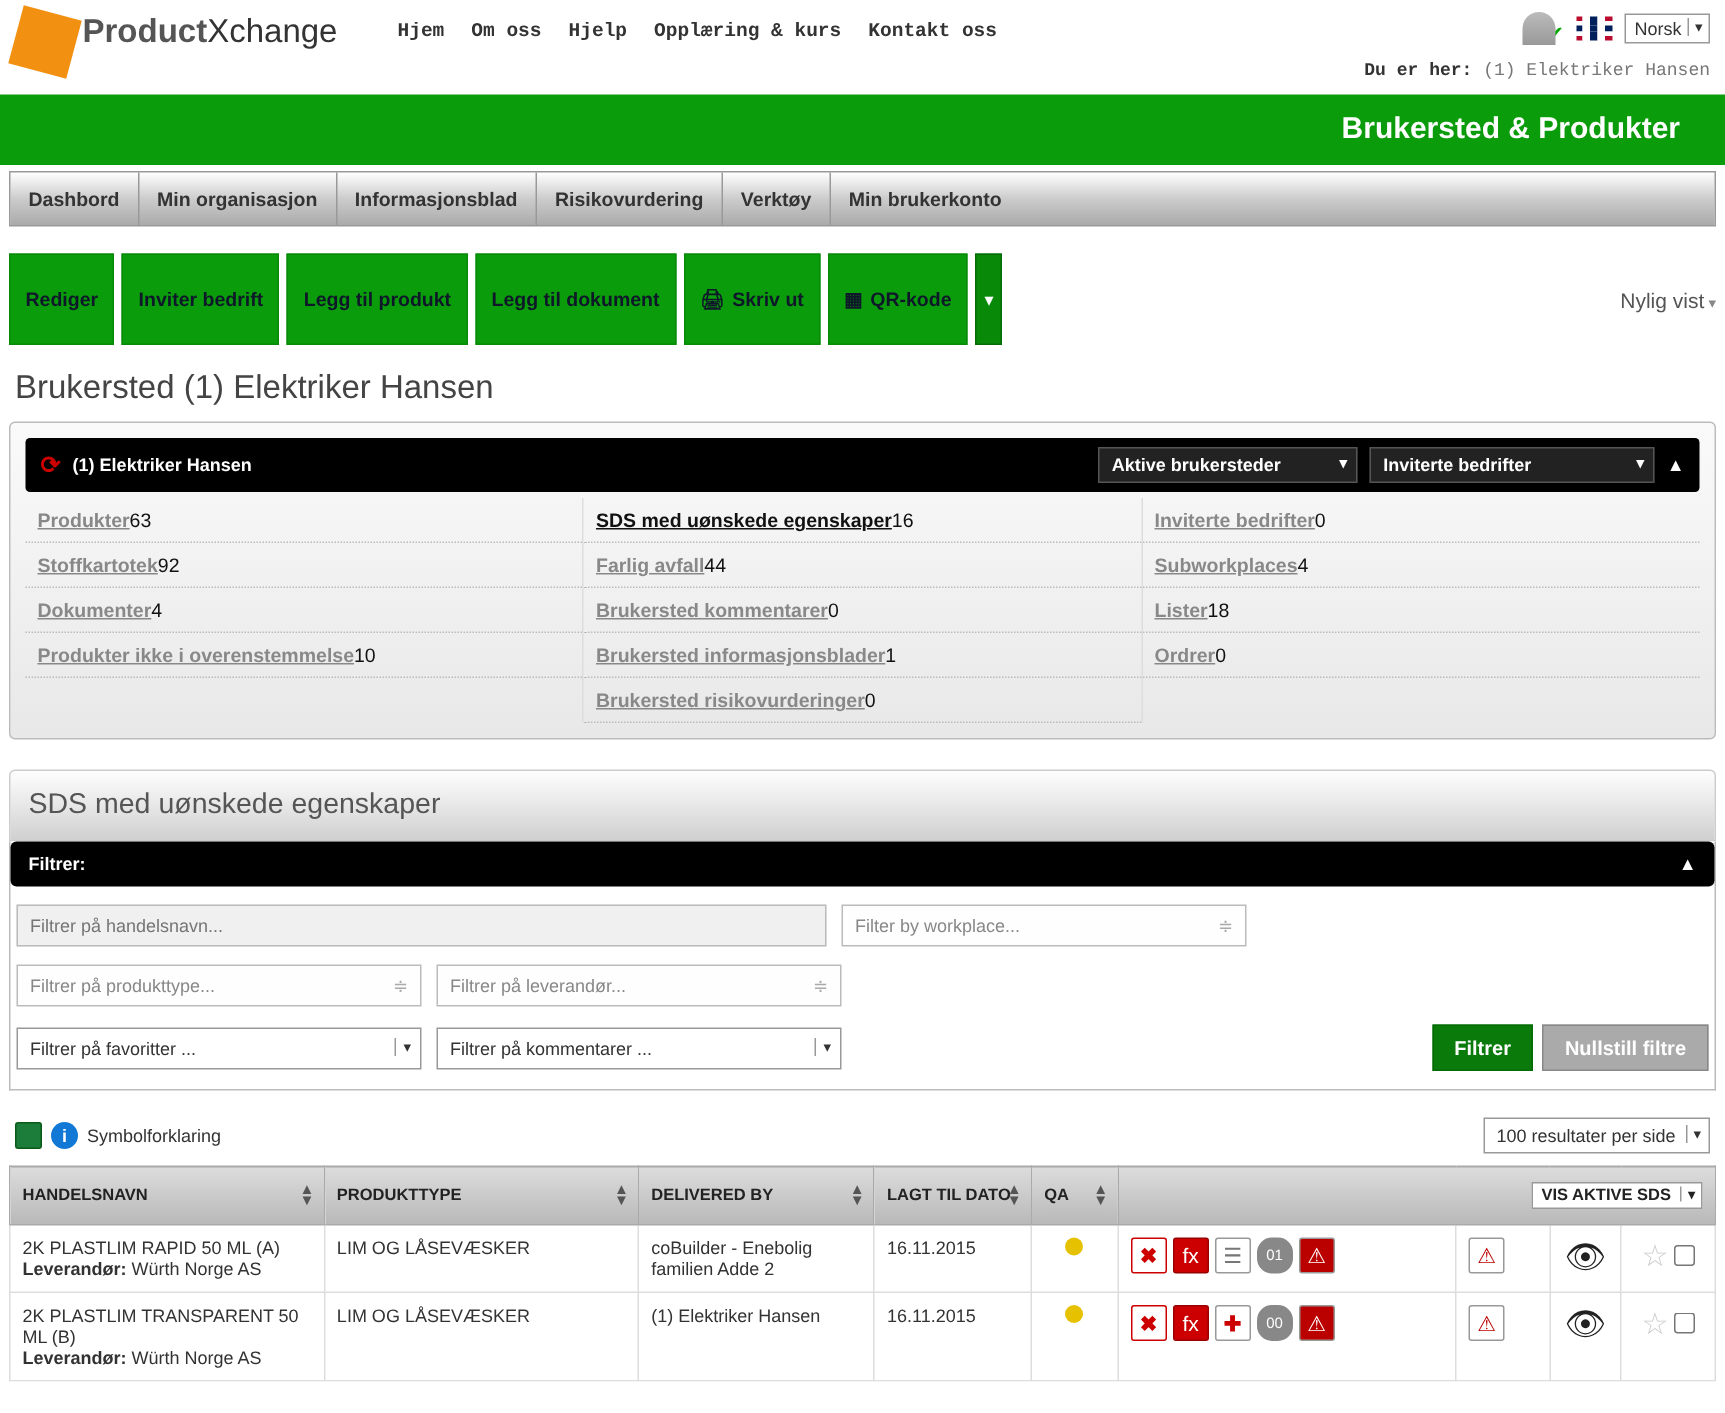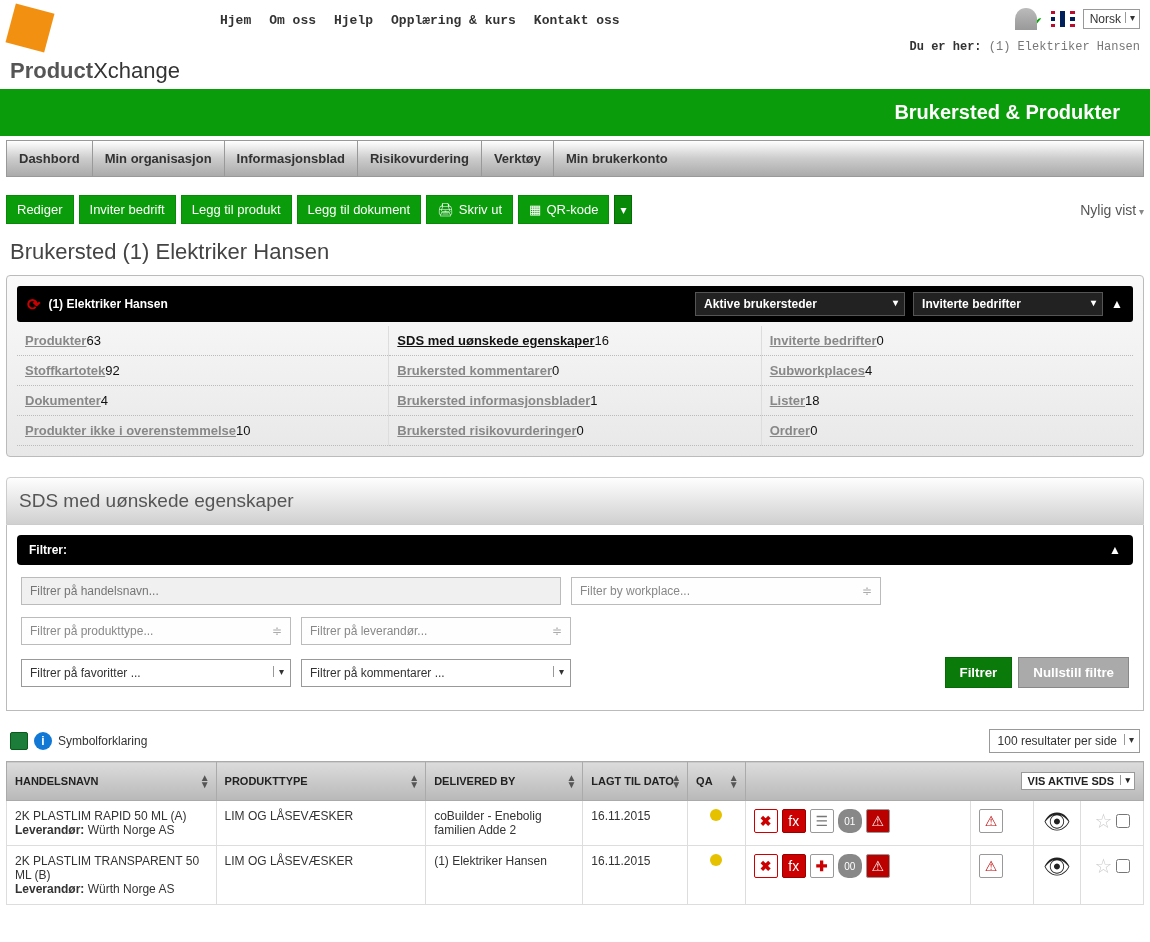--- a/index.html
+++ b/index.html
@@ -1,21 +1,21 @@
 <!DOCTYPE html>
 <html><head>
 <meta charset="utf-8">
 <style>
 * { box-sizing: border-box; margin: 0; padding: 0; }
 body { font-family: Arial, Helvetica, sans-serif; font-size: 12px; color: #333; background: #fff; width: 1150px; }
 a { text-decoration: none; }
 
 
 .top-header { display: flex; justify-content: space-between; align-items: flex-start; padding: 8px 10px 5px 10px; }
-.logo-area { display: flex; flex-direction: column; }
+.logo-area { display: flex; flex-direction: row; }
 .logo { display: flex; align-items: flex-end; }
 .logo-icon { width: 40px; height: 40px; background: #f29111; transform: rotate(15deg); margin-right: 5px; margin-bottom: 10px; }
 .logo-text { font-size: 22px; color: #333; }
 .logo-text .light { font-weight: 300; }
 .logo-text .bold { font-weight: bold; color: #555; }
 .top-nav { display: flex; gap: 18px; padding-top: 5px; font-family: Liberation Mono, monospace; }
 .top-nav a { color: #333; font-weight: bold; font-size: 13px; }
 .top-right { display: flex; flex-direction: column; align-items: flex-end; gap: 10px; }
 .user-lang { display: flex; align-items: center; gap: 8px; }
 .user-icon { width: 22px; height: 22px; background: linear-gradient(#bbb,#999); border-radius: 50% 50% 0 0; position: relative; }
@@ -33,21 +33,21 @@
 .green-banner { background: #0a9c0a; color: #fff; text-align: right; padding: 12px 30px; font-size: 20px; font-weight: bold; }
 
 
 .tab-bar { display: flex; background: linear-gradient(#fff, #ccc 50%, #aaa); border: 1px solid #999; margin: 4px 6px 0 6px; }
 .tab-bar .tab { padding: 10px 12px; border-right: 1px solid #999; font-size: 13px; color: #333; cursor: pointer; font-weight: bold; }
 .tab-bar .tab:last-child { border-right: none; }
 
 
 .action-row { display: flex; justify-content: space-between; align-items: center; margin: 18px 6px 0 6px; }
 .action-buttons { display: flex; gap: 5px; }
-.btn-green { background: #0a9c0a; color: #ffffff; border: 1px solid #088a08; padding: 6px 10px; font-size: 13px; font-weight: normal; cursor: pointer; display: flex; align-items: center; gap: 5px; }
+.btn-green { background: #0a9c0a; color: #0f172a; border: 1px solid #088a08; padding: 22px 10px; font-size: 13px; font-weight: bold; cursor: pointer; display: flex; align-items: center; gap: 5px; }
 .btn-dd { background: #088a08; border: 1px solid #066a06; width: 18px; display: flex; align-items: center; justify-content: center; color: #fff; cursor: pointer; }
 .print-icon::before { content: "🖨"; font-size: 13px; }
 .qr-icon::before { content: "▦"; font-size: 13px; }
 .nylig { font-size: 14px; color: #555; }
 .nylig::after { content: " ▾"; font-size: 10px; color: #888; }
 
 
 .page-title { font-size: 22px; color: #444; margin: 15px 10px 10px 10px; }
 
 
@@ -63,27 +63,27 @@
 .stats-row { display: flex; justify-content: flex-start; border-bottom: 1px dotted #bbb; padding: 7px 8px; }
 .stats-row .label { color: #888; font-weight: bold; font-size: 13px; text-decoration: underline; }
 .stats-row .label.active { color: #111; }
 .stats-row .value { color: #111; font-size: 13px; }
 .stats-col + .stats-col { border-left: 1px solid #ddd; }
 
 
 .section-header { background: linear-gradient(#fefefe, #d0d0d0); border: 1px solid #ccc; border-radius: 4px 4px 0 0; margin: 20px 6px 0 6px; padding: 12px 12px; font-size: 19px; color: #555; }
 
 
-.filter-panel { margin: 0 6px; border: 1px solid #bbb; background: #fff; padding: 10px; border-top: none; }
+.filter-panel { margin: 0 6px; border: 1px solid #bbb; background: #fff; border-top: none; }
 .filter-head { background: #000; color: #fff; font-weight: bold; padding: 8px 12px; display: flex; justify-content: space-between; border-radius: 4px; }
 .filter-body { padding: 12px 4px; display: flex; flex-direction: column; gap: 12px; }
 .filter-row { display: flex; gap: 10px; align-items: center; }
 .fp-input { border: 1px solid #bbb; padding: 6px 8px; font-size: 12px; background: #f0f0f0; width: 540px; }
 .fp-select { border: 1px solid #bbb; padding: 6px 8px; font-size: 12px; background: #fefefe; width: 270px; color: #888; position: relative; }
-.fp-select.wp { width: 310px; }
+.fp-select.wp { width: 270px; }
 .fp-select::after { content: "≑"; position: absolute; right: 8px; color: #aaa; }
 .fp-dd { border: 1px solid #999; padding: 6px 22px 6px 8px; font-size: 12px; background: #fff; width: 270px; position: relative; }
 .fp-dd::after { content: "▾"; position: absolute; right: 6px; top: 6px; border-left: 1px solid #999; padding-left: 5px; font-size: 10px; }
 .btn-row { margin-left: auto; display: flex; gap: 6px; }
 .btn-green2 { background: #0a7a0a; color: #fff; border: 1px solid #066a06; padding: 7px 14px; font-weight: bold; cursor: pointer; }
 .btn-gray { background: #aaa; color: #fff; border: 1px solid #888; padding: 7px 14px; font-weight: bold; cursor: pointer; }
 
 
 .legend-row { display: flex; justify-content: space-between; align-items: center; margin: 18px 10px 8px 10px; }
 .legend-left { display: flex; align-items: center; gap: 6px; }
@@ -214,21 +214,21 @@
   </div>
   <div class="nylig">Nylig vist</div>
 </div>
 
 <div class="page-title">Brukersted (1) Elektriker Hansen</div>
 
 <div class="summary-card">
   <div class="summary-header">
     <span class="refresh-icon">⟳</span>
     <span class="title">(1) Elektriker Hansen</span>
-    <div class="sel-dark" style="width:210px">Aktive brukersteder</div>
+    <div class="sel-dark" style="width:173px">Aktive brukersteder</div>
     <div class="sel-dark" style="width:190px">Inviterte bedrifter</div>
     <span class="collapse-up">▲</span>
   </div>
   <div class="stats-grid">
     <div class="stats-col">
       <div class="stats-row">
           <span class="label">Produkter</span>
           <span class="value">63</span>
         </div>
       <div class="stats-row">
@@ -241,20 +241,24 @@
         </div>
       <div class="stats-row">
           <span class="label">Produkter ikke i overenstemmelse</span>
           <span class="value">10</span>
         </div>
     </div>
     <div class="stats-col">
       <div class="stats-row">
           <span class="label active">SDS med uønskede egenskaper</span>
           <span class="value">16</span>
+        </div>
+      <div class="stats-row">
+          <span class="label">Farlig avfall</span>
+          <span class="value">44</span>
         </div>
       <div class="stats-row">
           <span class="label">Brukersted kommentarer</span>
           <span class="value">0</span>
         </div>
       <div class="stats-row">
           <span class="label">Brukersted informasjonsblader</span>
           <span class="value">1</span>
         </div>
       <div class="stats-row">

